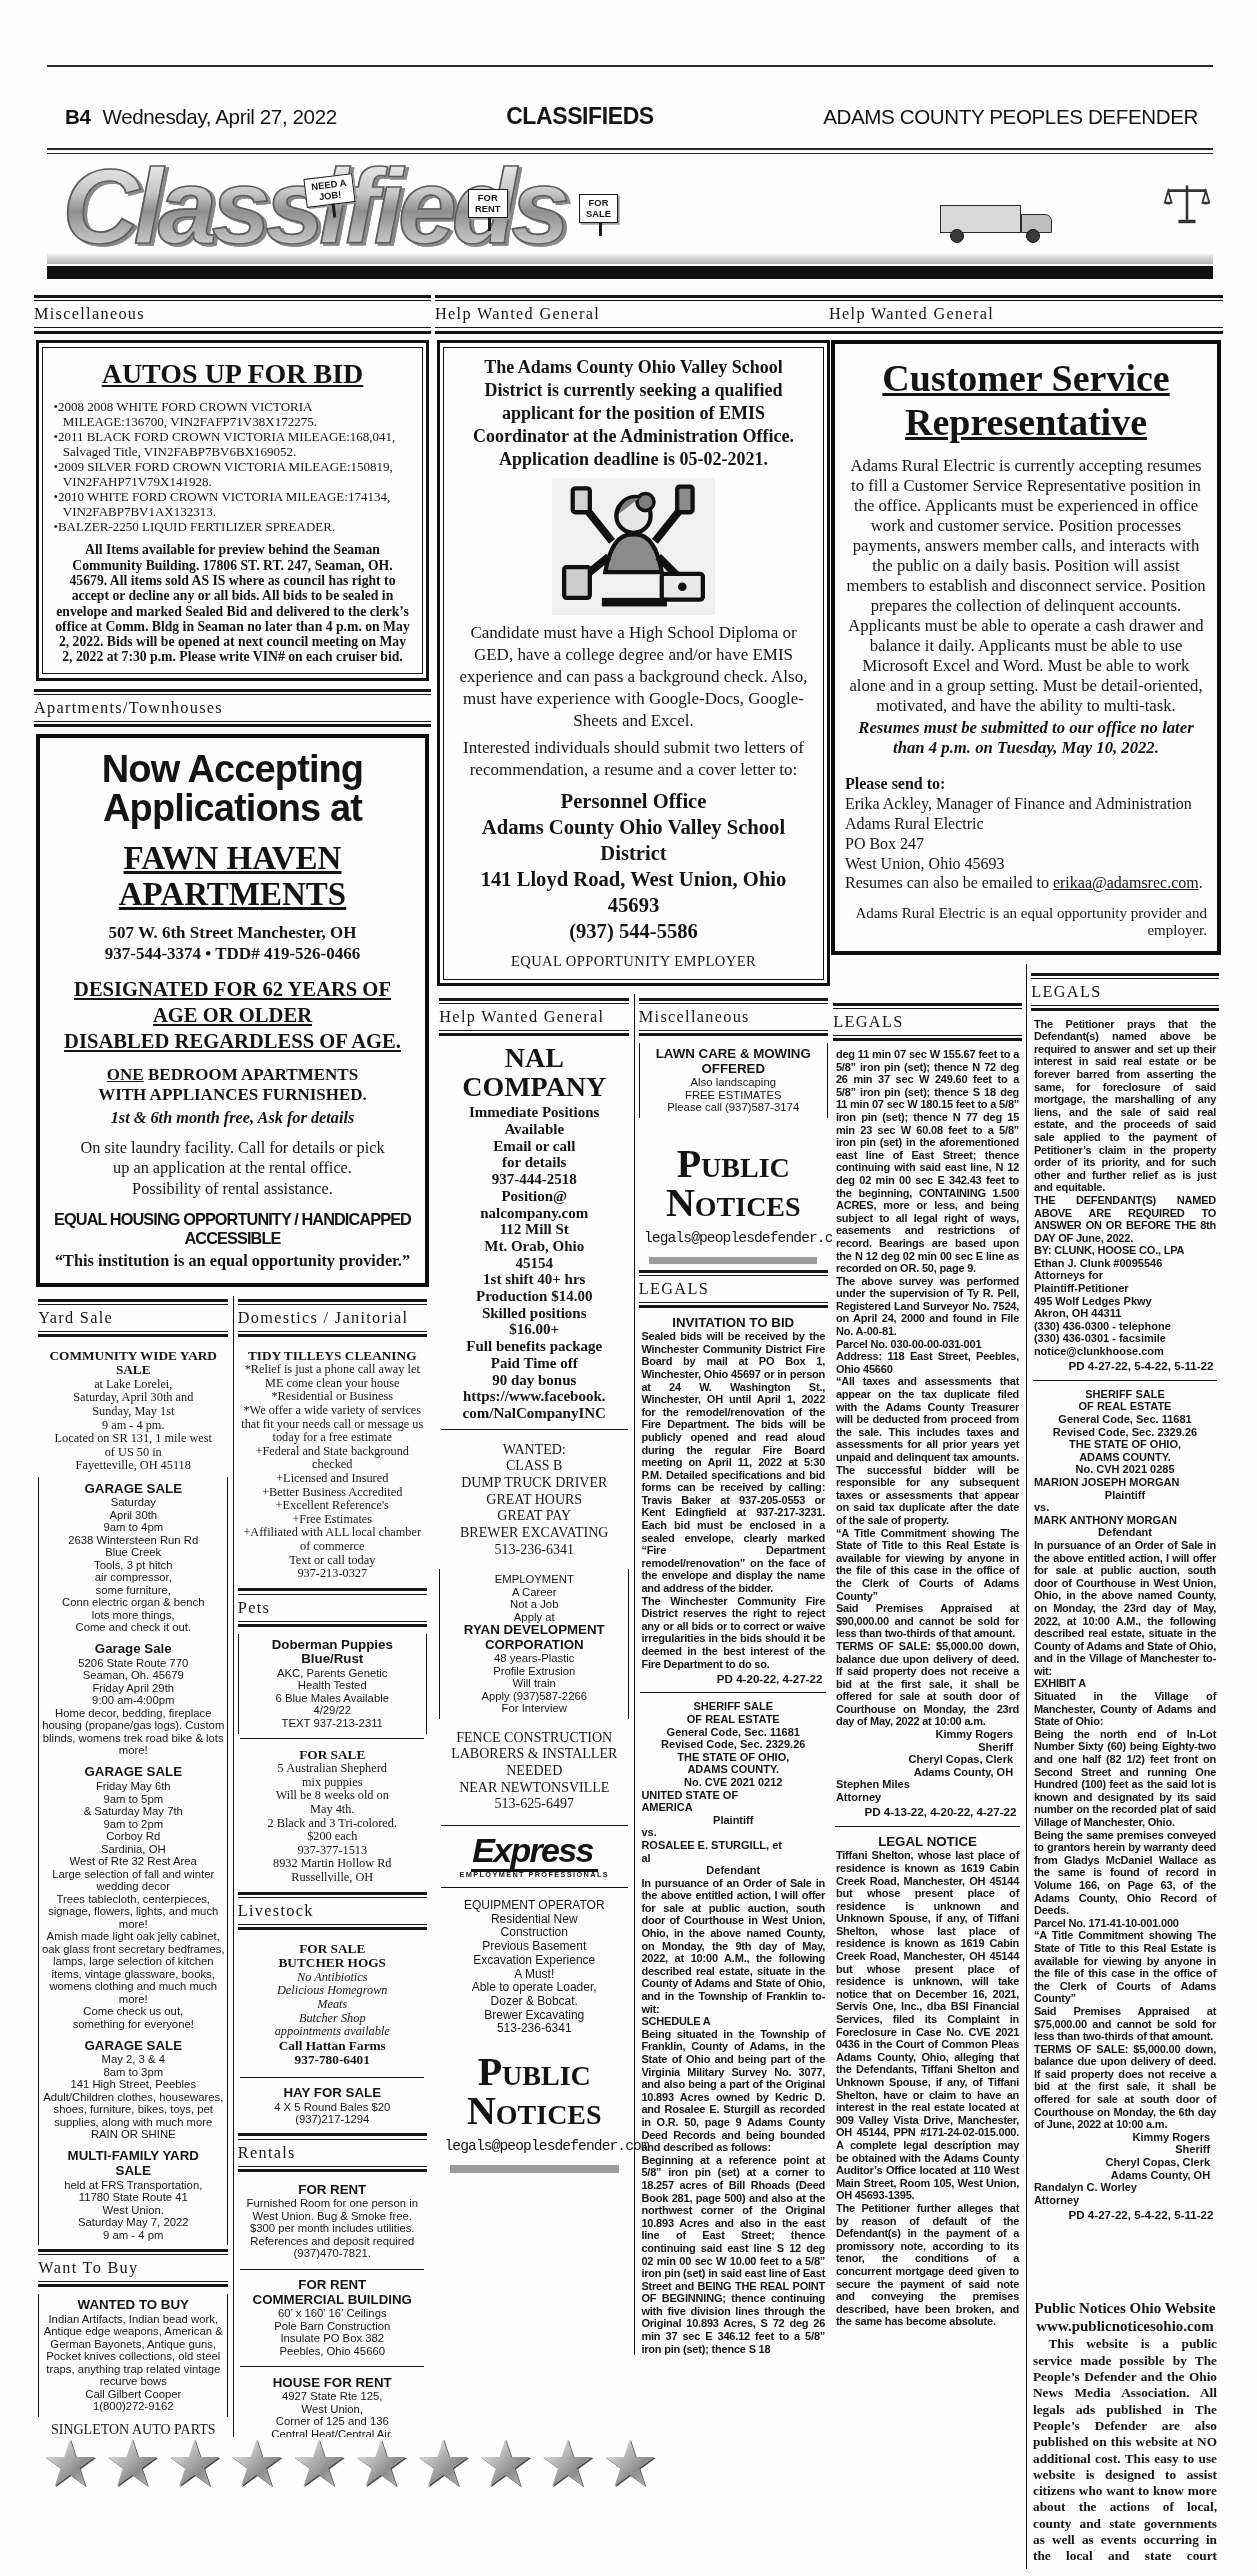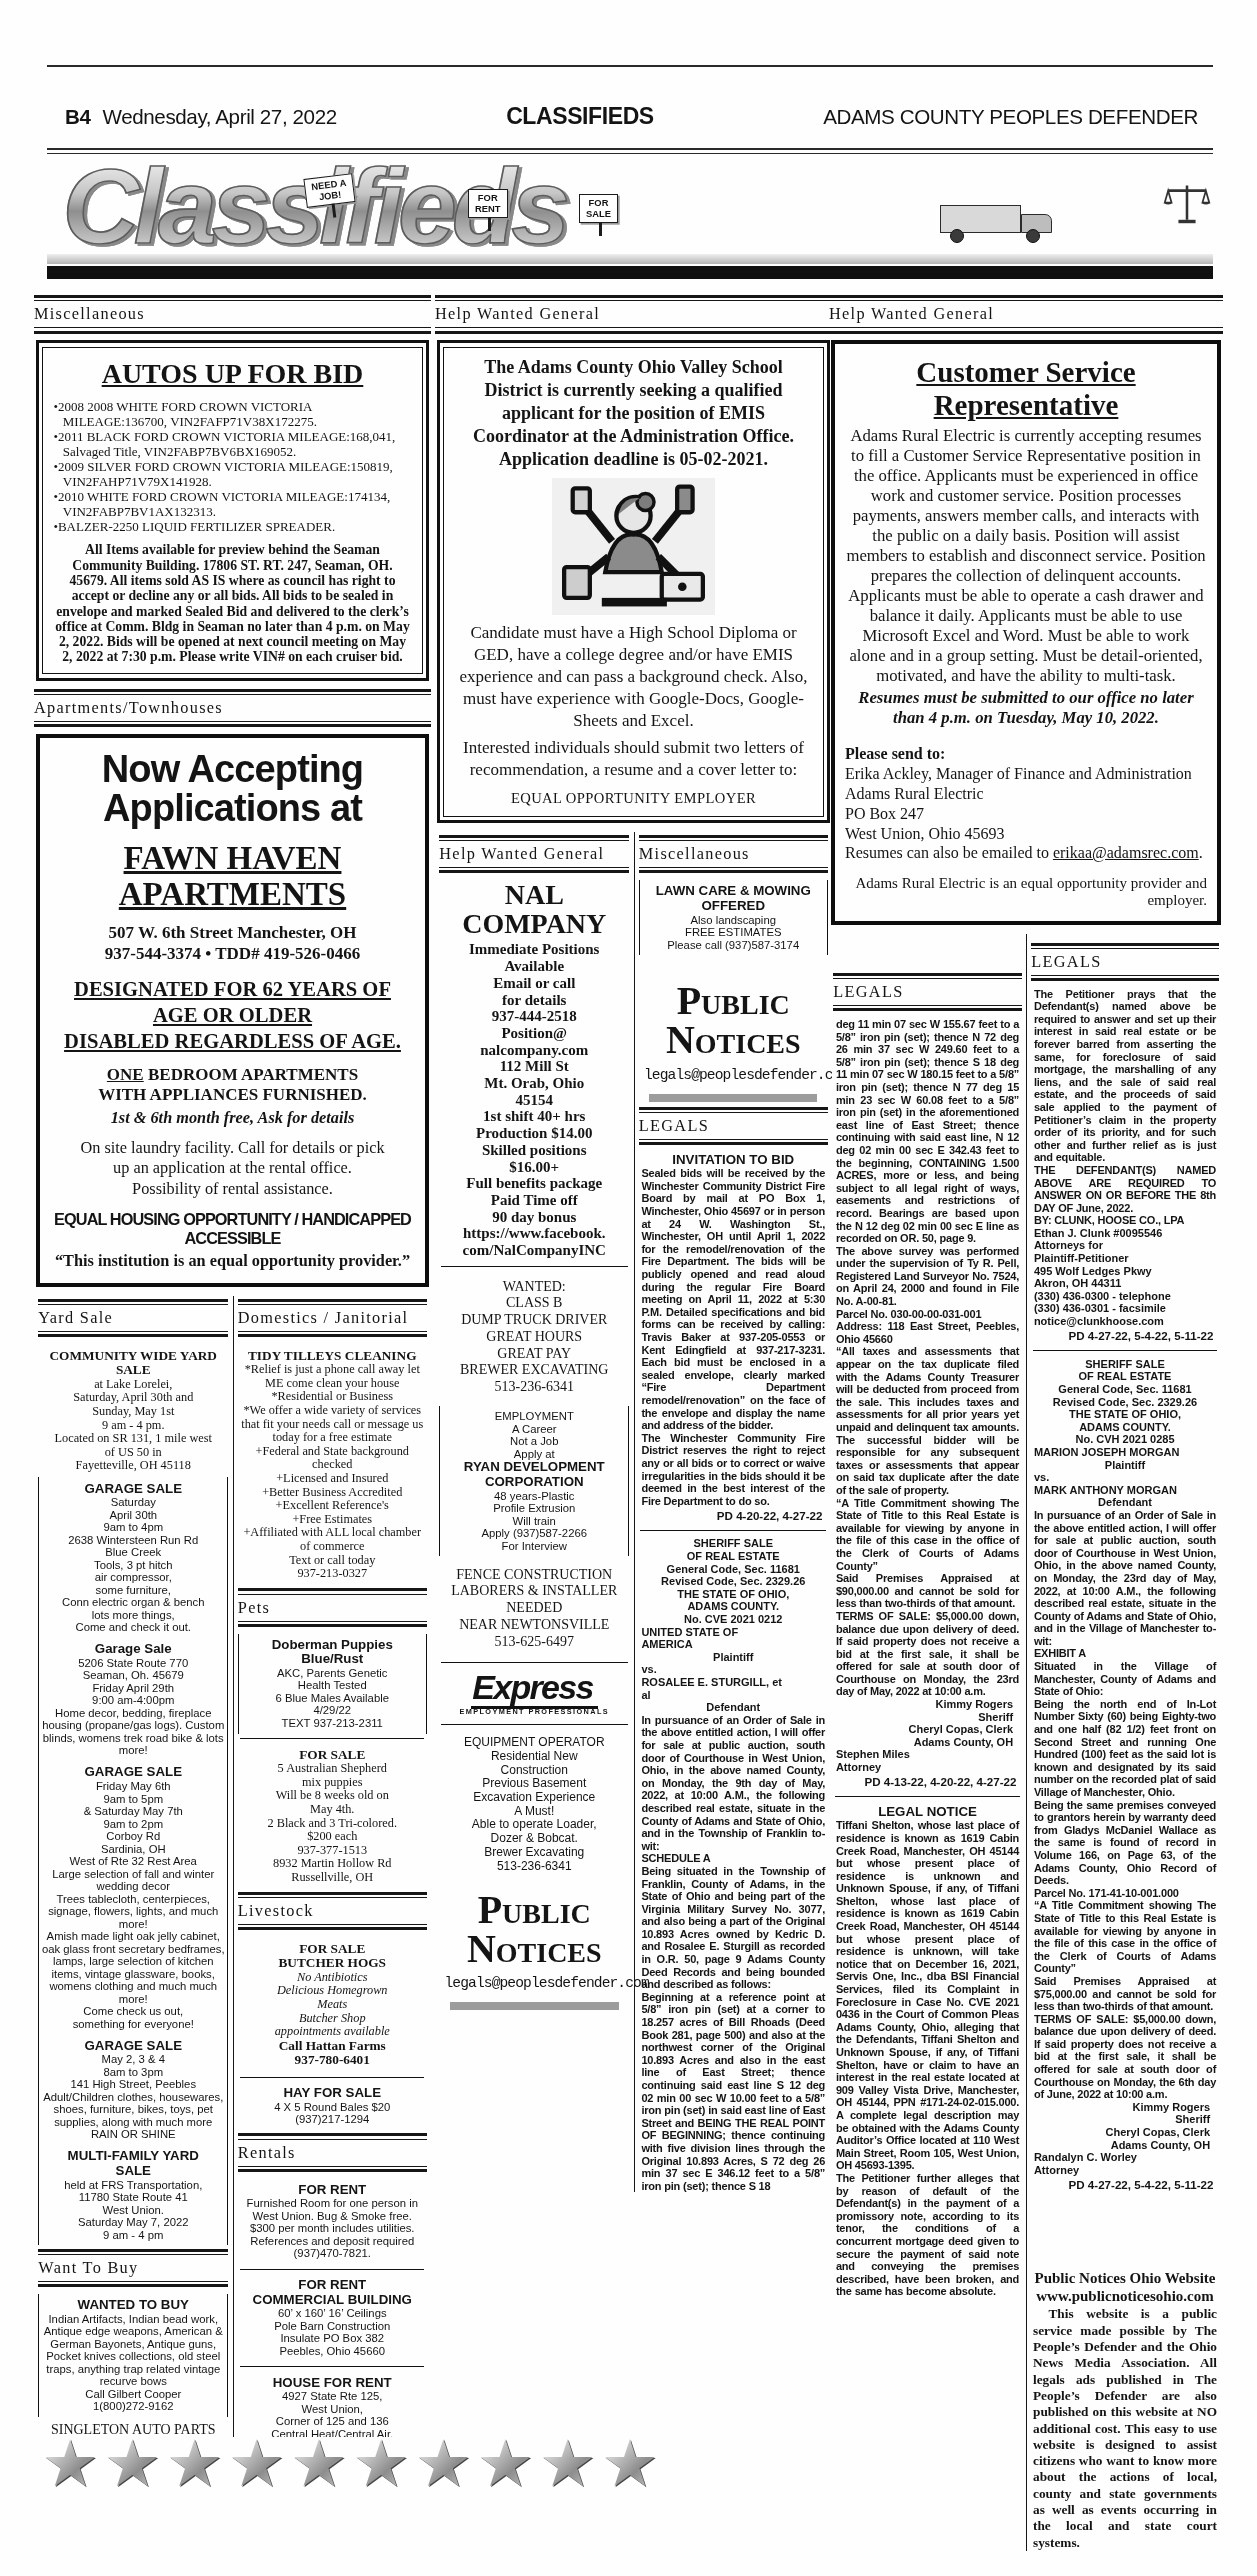--- a/index.html
+++ b/index.html
@@ -98,21 +98,21 @@
   .pn-bar{height:7.7px;background:#9c9c9c;margin:8.6px 5.2px 0;}
   
   .legal{font:700 11px/12.6px "Liberation Sans",sans-serif;text-align:justify;letter-spacing:-0.2px;padding:0 2.6px;}
   .legal-t{font:700 13.3px/15.5px "Liberation Sans",sans-serif;text-align:center;margin-top:5.2px;}
   .legal-c{font:700 11px/12.6px "Liberation Sans",sans-serif;text-align:center;white-space:pre-line;}
   .legal-l{font:700 11px/12.6px "Liberation Sans",sans-serif;text-align:left;white-space:pre-line;padding:0 2.6px;}
   .legal-r{font:700 11px/12.6px "Liberation Sans",sans-serif;text-align:right;white-space:pre-line;padding:0 8.6px;}
   .legal-pd{font:700 11.6px/13.7px "Liberation Sans",sans-serif;text-align:right;padding:0 5.2px;margin:1.7px 0 3.4px;}
   .lsep{border-top:1.3px solid #111;margin:6.9px 1.7px;}
   
-  .csr-title{font-weight:700;font-size:29px;text-align:center;text-decoration:underline;margin-bottom:4px;}
+  .csr-title{font-weight:700;font-size:38px;text-align:center;text-decoration:underline;margin-bottom:12px;}
   .csr-p{font-size:16.7px;line-height:20px;text-align:center;}
   .csr-it{font-weight:700;font-style:italic;font-size:16.7px;line-height:20px;text-align:center;margin-top:1.7px;}
   .csr-send{font-size:16px;line-height:20px;margin-top:15.5px;white-space:pre-line;}
   .csr-send b{font-weight:700;}
   .csr-email{font-size:16px;margin-top:0;}
   .csr-email span.u{text-decoration:underline;}
   .csr-eoe{font-size:15px;text-align:right;margin-top:13.7px;}
   .web-t{font-weight:700;font-size:15px;line-height:18px;text-align:center;white-space:pre-line;font-family:"Liberation Serif",serif;}
   .web-b{font-weight:700;font-size:13.3px;line-height:16.3px;text-align:justify;text-indent:15.5px;font-family:"Liberation Serif",serif;padding:0 1.7px;margin-top:1.7px;}
   
@@ -445,20 +445,24 @@
           <rect x="146" y="10" width="18" height="30" rx="3" fill="#8b8b8b" stroke="#111" stroke-width="5"></rect>
           <line x1="66" y1="92" x2="34" y2="118" stroke="#111" stroke-width="9"></line>
           <rect x="14" y="104" width="30" height="36" rx="3" fill="#cdcdcd" stroke="#111" stroke-width="5"></rect>
           <line x1="124" y1="92" x2="152" y2="120" stroke="#111" stroke-width="9"></line>
           <rect x="128" y="112" width="48" height="30" rx="3" fill="#e9e9e9" stroke="#111" stroke-width="5"></rect>
           <circle cx="152" cy="127" r="5" fill="#111"></circle>
           <rect x="58" y="140" width="76" height="10" fill="#111"></rect>
         </svg>
         <div class="emis-p2">Candidate must have a High School Diploma or GED, have a college degree and/or have EMIS experience and can pass a background check. Also, must have experience with Google-Docs, Google-Sheets and Excel.</div>
         <div class="emis-p2">Interested individuals should submit two letters of recommendation, a resume and a cover letter to:</div>
+        <div class="emis-office prel">Personnel Office
+Adams County Ohio Valley School District
+141 Lloyd Road, West Union, Ohio 45693
+(937) 544-5586</div>
         <div class="emis-eoe">EQUAL OPPORTUNITY EMPLOYER</div>
       </div>
     </div>
 
     <div class="subrow">
       <div class="sub">
         <div class="sec">
           <div class="sr1"></div>
             <div class="sr2"></div>
           <div class="sec-label">Help Wanted General</div>

